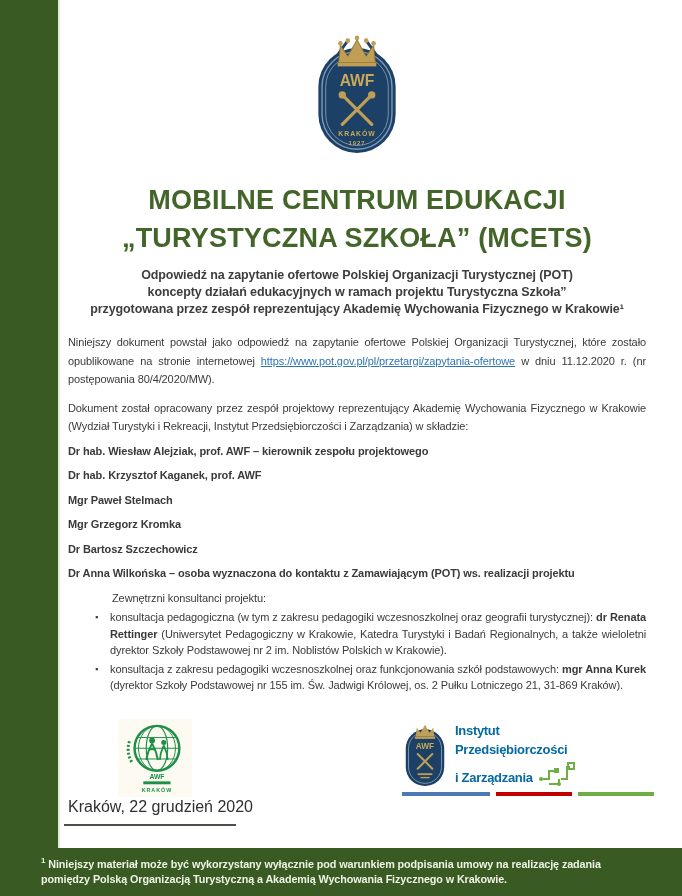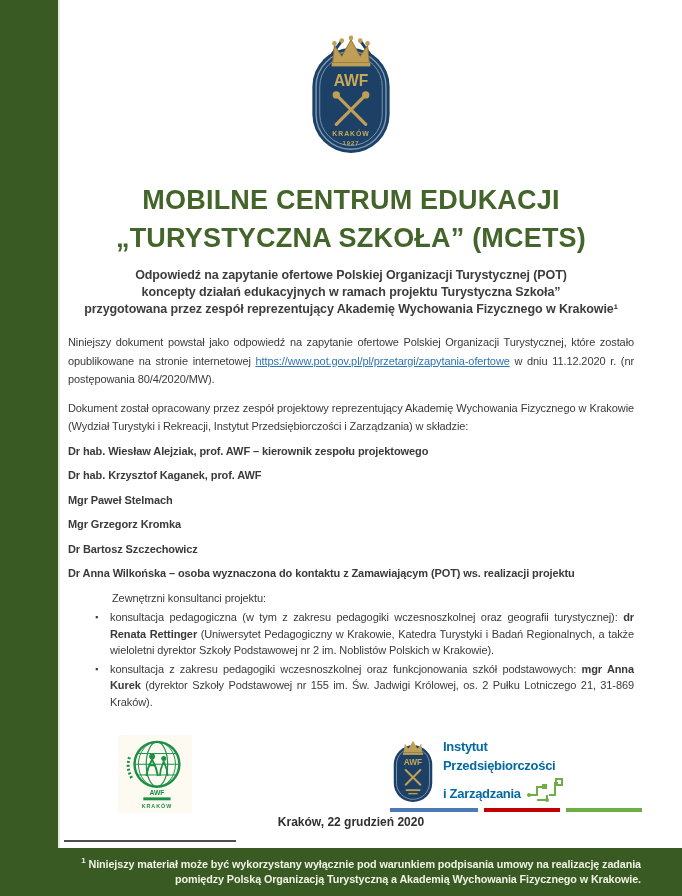--- a/index.html
+++ b/index.html
@@ -3,21 +3,21 @@
 <meta charset="utf-8">
 <style>
   * { box-sizing: border-box; margin: 0; padding: 0; }
   html,body { width:682px; height:896px; }
   body { font-family: "Liberation Sans", sans-serif; background:#ffffff; }
   .canvas { position:relative; width:682px; height:896px; overflow:hidden; background:#ffffff; }
 
   .green-border { position:absolute; left:0; top:0; width:58px; height:896px; background:#3a5a24; }
   .border-gap { position:absolute; left:58px; top:0; width:2px; height:896px; background:#e8eadd; }
 
-  .page { position:absolute; left:60px; top:0; width:622px; height:725px; background:#ffffff; padding:0 48px 0 8px; }
+  .page { position:absolute; left:60px; top:0; width:622px; height:725px; background:#ffffff; padding:0 36px 0 8px; }
 
   .logo-wrap { width:92px; margin:33px auto 0; }
 
   .title { margin-top:22px; text-align:center; color:#44652a; font-size:27px; line-height:38px; font-weight:bold; letter-spacing:0.2px; }
 
   .subtitle { margin-top:10px; text-align:center; color:#3d3d3d; font-size:12.5px; line-height:17px; font-weight:bold; letter-spacing:-0.1px; }
 
   .body-par { margin-top:15px; color:#3a3a3a; font-size:11px; line-height:18.5px; text-align:justify; letter-spacing:-0.1px; }
   .p2 { margin-top:10px; }
   .link { color:#2e75b6; text-decoration:underline; cursor:pointer; word-break:break-all; }
@@ -38,26 +38,26 @@
   .right-top { display:flex; align-items:flex-start; }
   .inst-text { margin-left:7px; color:#0369a1; font-weight:bold; font-size:13px; line-height:19px; letter-spacing:-0.3px; white-space:nowrap; }
   .inst-line3 { display:flex; align-items:flex-end; }
   .inst-line3 svg { margin-left:6px; }
   .bars { display:flex; gap:6px; margin-top:5px; }
   .bars span { display:block; height:4px; }
   .bar-blue  { width:88px; background:#4d7ab5; }
   .bar-red   { width:76px; background:#c00000; }
   .bar-green { width:76px; background:#6fae44; }
 
-  .date-line { margin-top:-3px; text-align:center; color:#2f2f2f; font-size:12px; font-weight:bold; line-height:17px; }
+  .date-line { margin-top:-3px; text-align:left; color:#2f2f2f; font-size:16px; font-weight:normal; line-height:17px; }
 
   .footnote-sep { margin:9px 0 0 -4px; width:172px; border-top:2px solid #4d5049; }
 
   .footer-band { position:absolute; left:0; bottom:0; width:682px; height:48px; background:#3a5a24; }
-  .footnote { margin:5px auto 0; max-width:600px; text-align:right; color:#eef3e4; font-size:10.8px; line-height:15px; font-weight:bold; letter-spacing:-0.1px; }
+  .footnote { margin:5px auto 0; max-width:600px; text-align:left; color:#eef3e4; font-size:10.8px; line-height:15px; font-weight:bold; letter-spacing:-0.1px; }
   .footnote sup { font-size:8px; }
 </style>
 </head>
 <body>
 
 <div class="canvas">
   <div class="green-border"></div>
   <div class="border-gap"></div>
 
   <div class="page">

